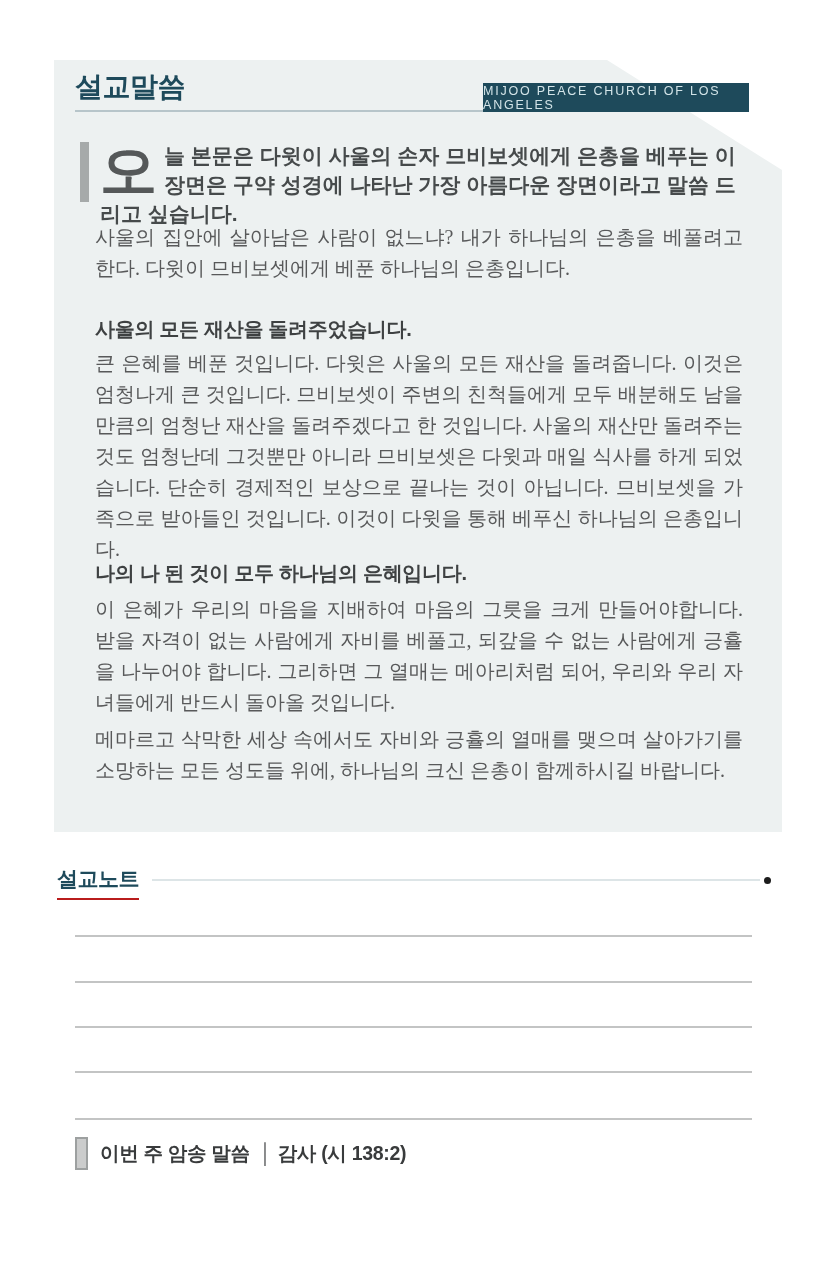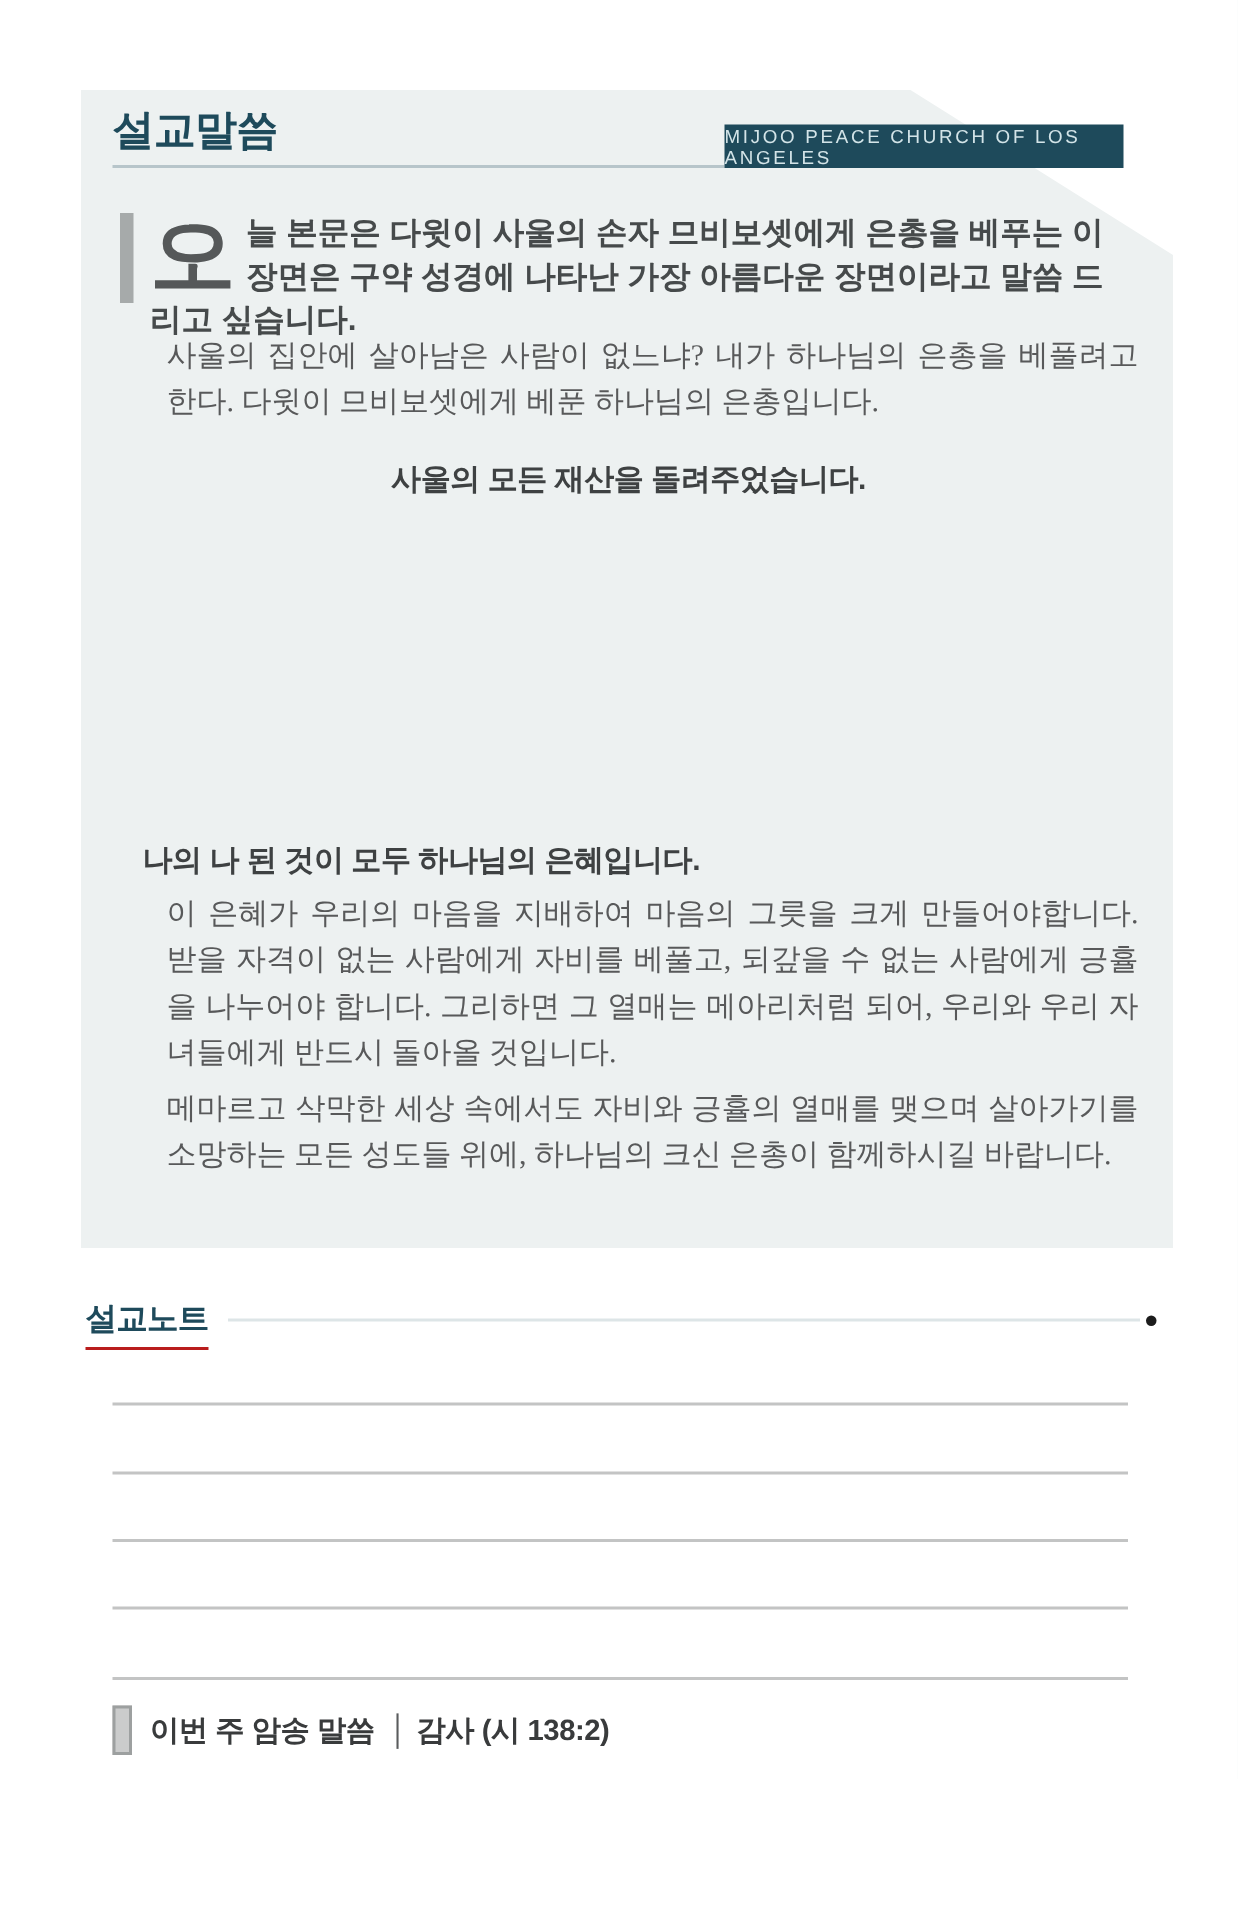--- a/index.html
+++ b/index.html
@@ -27,33 +27,33 @@
     font-size:12.5px; letter-spacing:1.8px; font-weight:normal;
   }
   
   .intro-bar { position:absolute; left:80px; top:142px; width:9px; height:60px; background:#a6aaaa; }
   .intro { position:absolute; left:100px; top:141px; width:642px;
     font-size:21px; line-height:29px; font-weight:bold; color:#464a4b; }
   .dropcap { float:left; font-size:57px; line-height:54px; font-weight:bold;
     color:#555859; margin-right:7px; margin-top:2px; }
   
   .para {
-    position:absolute; left:111px; width:648px;
+    position:absolute; left:95px; width:648px;
     font-family:"Liberation Serif", serif; font-size:20px; line-height:31px;
     color:#58595a; text-align:justify;
   }
   .p1 { top:222px; }
   .p2 { top:348px; }
   .p3 { top:594px; }
   .p4 { top:724px; }
   .subhead {
     position:absolute; left:95px; width:648px;
     font-size:20px; font-weight:bold; color:#3e4142; letter-spacing:-0.3px;
   }
-  .h1 { top:306px;text-align:center; }
+  .h1 { top:316px; }
   .h2 { top:560px; }
   
   .notes-title {
     position:absolute; left:57px; top:865px; display:inline-block;
     font-size:21px; font-weight:bold; color:#1e4a5b; letter-spacing:-0.5px;
     padding-bottom:5px; border-bottom:2px solid #b91c1c;
   }
   .notes-rule { position:absolute; left:152px; top:879px; width:608px; height:2px; background:#dde5e7; }
   .notes-dot { position:absolute; left:764px; top:877px; width:7px; height:7px; border-radius:50%; background:#1c1c1c; }
   .note-line { position:absolute; left:75px; width:677px; height:2px; background:#c3c4c4; }
@@ -79,20 +79,21 @@
   <div class="header-underline"></div>
   <div class="banner">MIJOO PEACE CHURCH OF LOS ANGELES</div>
 
   <div class="intro-bar"></div>
   <div class="intro">
     <span class="dropcap">오</span><span>늘 본문은 다윗이 사울의 손자 므비보셋에게 은총을 베푸는 이 장면은 구약 성경에 나타난 가장 아름다운 장면이라고 말씀 드리고 싶습니다.</span>
   </div>
 
   <div class="para p1">사울의 집안에 살아남은 사람이 없느냐? 내가 하나님의 은총을 베풀려고 한다. 다윗이 므비보셋에게 베푼 하나님의 은총입니다.</div>
   <div class="subhead h1">사울의 모든 재산을 돌려주었습니다.</div>
+  <div class="para p2">큰 은혜를 베푼 것입니다. 다윗은 사울의 모든 재산을 돌려줍니다. 이것은 엄청나게 큰 것입니다. 므비보셋이 주변의 친척들에게 모두 배분해도 남을 만큼의 엄청난 재산을 돌려주겠다고 한 것입니다. 사울의 재산만 돌려주는 것도 엄청난데 그것뿐만 아니라 므비보셋은 다윗과 매일 식사를 하게 되었습니다. 단순히 경제적인 보상으로 끝나는 것이 아닙니다. 므비보셋을 가족으로 받아들인 것입니다. 이것이 다윗을 통해 베푸신 하나님의 은총입니다.</div>
   <div class="subhead h2">나의 나 된 것이 모두 하나님의 은혜입니다.</div>
   <div class="para p4">메마르고 삭막한 세상 속에서도 자비와 긍휼의 열매를 맺으며 살아가기를 소망하는 모든 성도들 위에, 하나님의 크신 은총이 함께하시길 바랍니다.</div>
   <div class="para p3">이 은혜가 우리의 마음을 지배하여 마음의 그릇을 크게 만들어야합니다. 받을 자격이 없는 사람에게 자비를 베풀고, 되갚을 수 없는 사람에게 긍휼을 나누어야 합니다. 그리하면 그 열매는 메아리처럼 되어, 우리와 우리 자녀들에게 반드시 돌아올 것입니다.</div>
 
   <div class="notes-title">설교노트</div>
   <div class="notes-rule"></div>
   <div class="notes-dot"></div>
 
   <div class="note-line nl1"></div>
   <div class="note-line nl2"></div>

